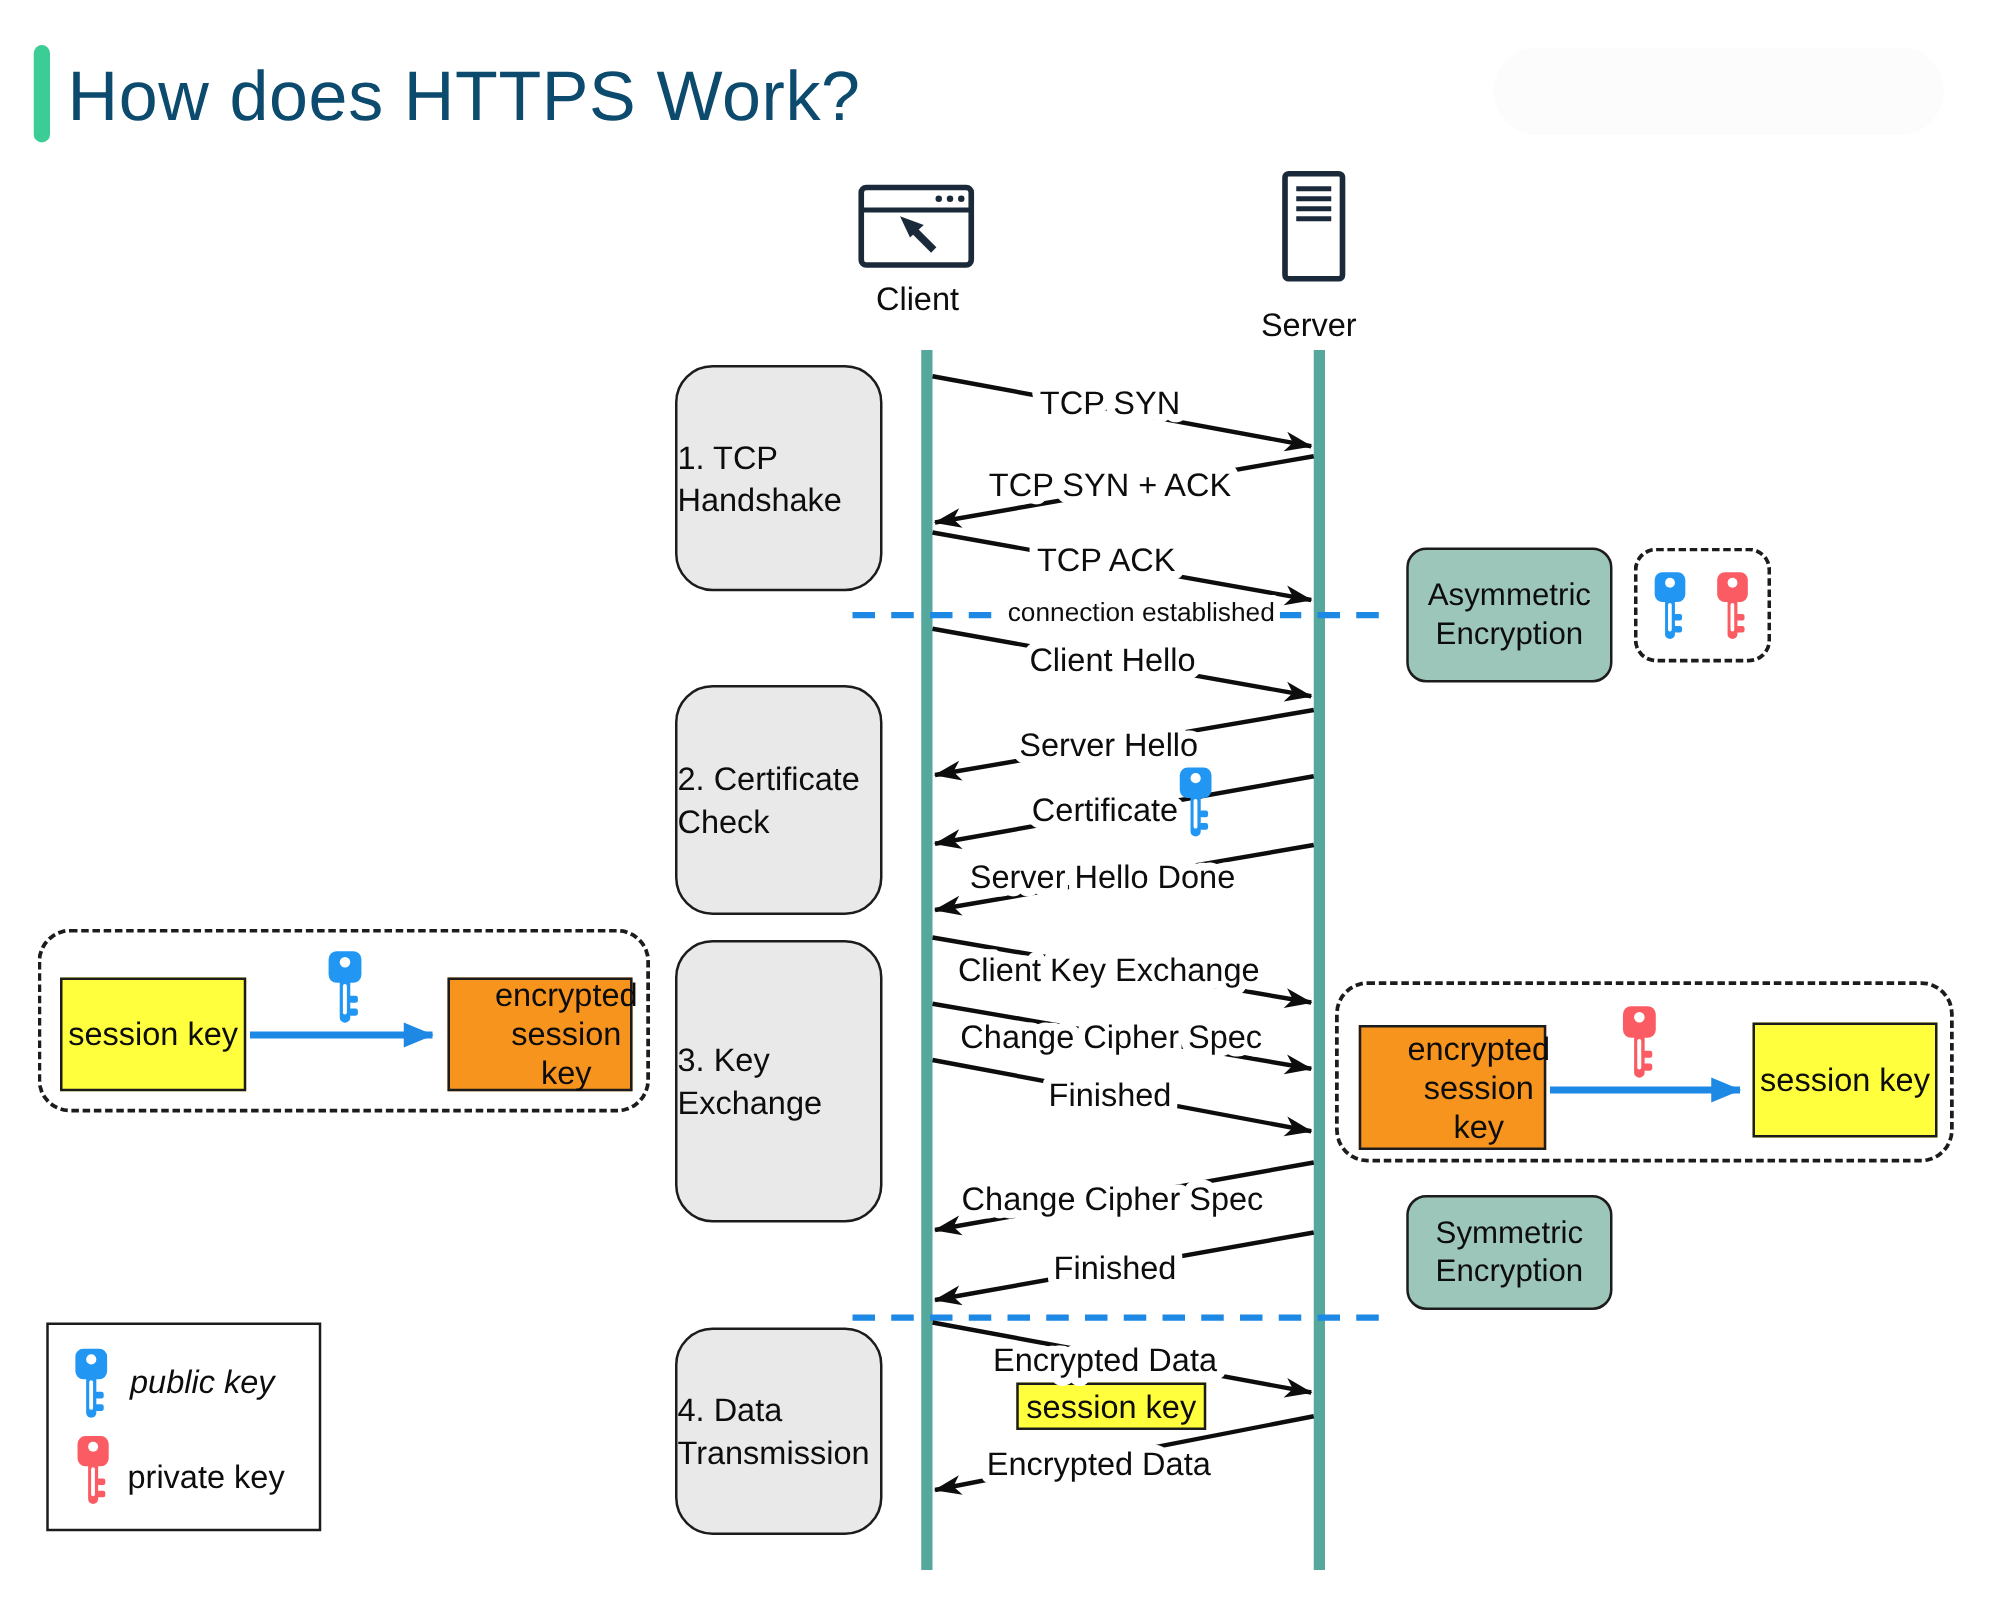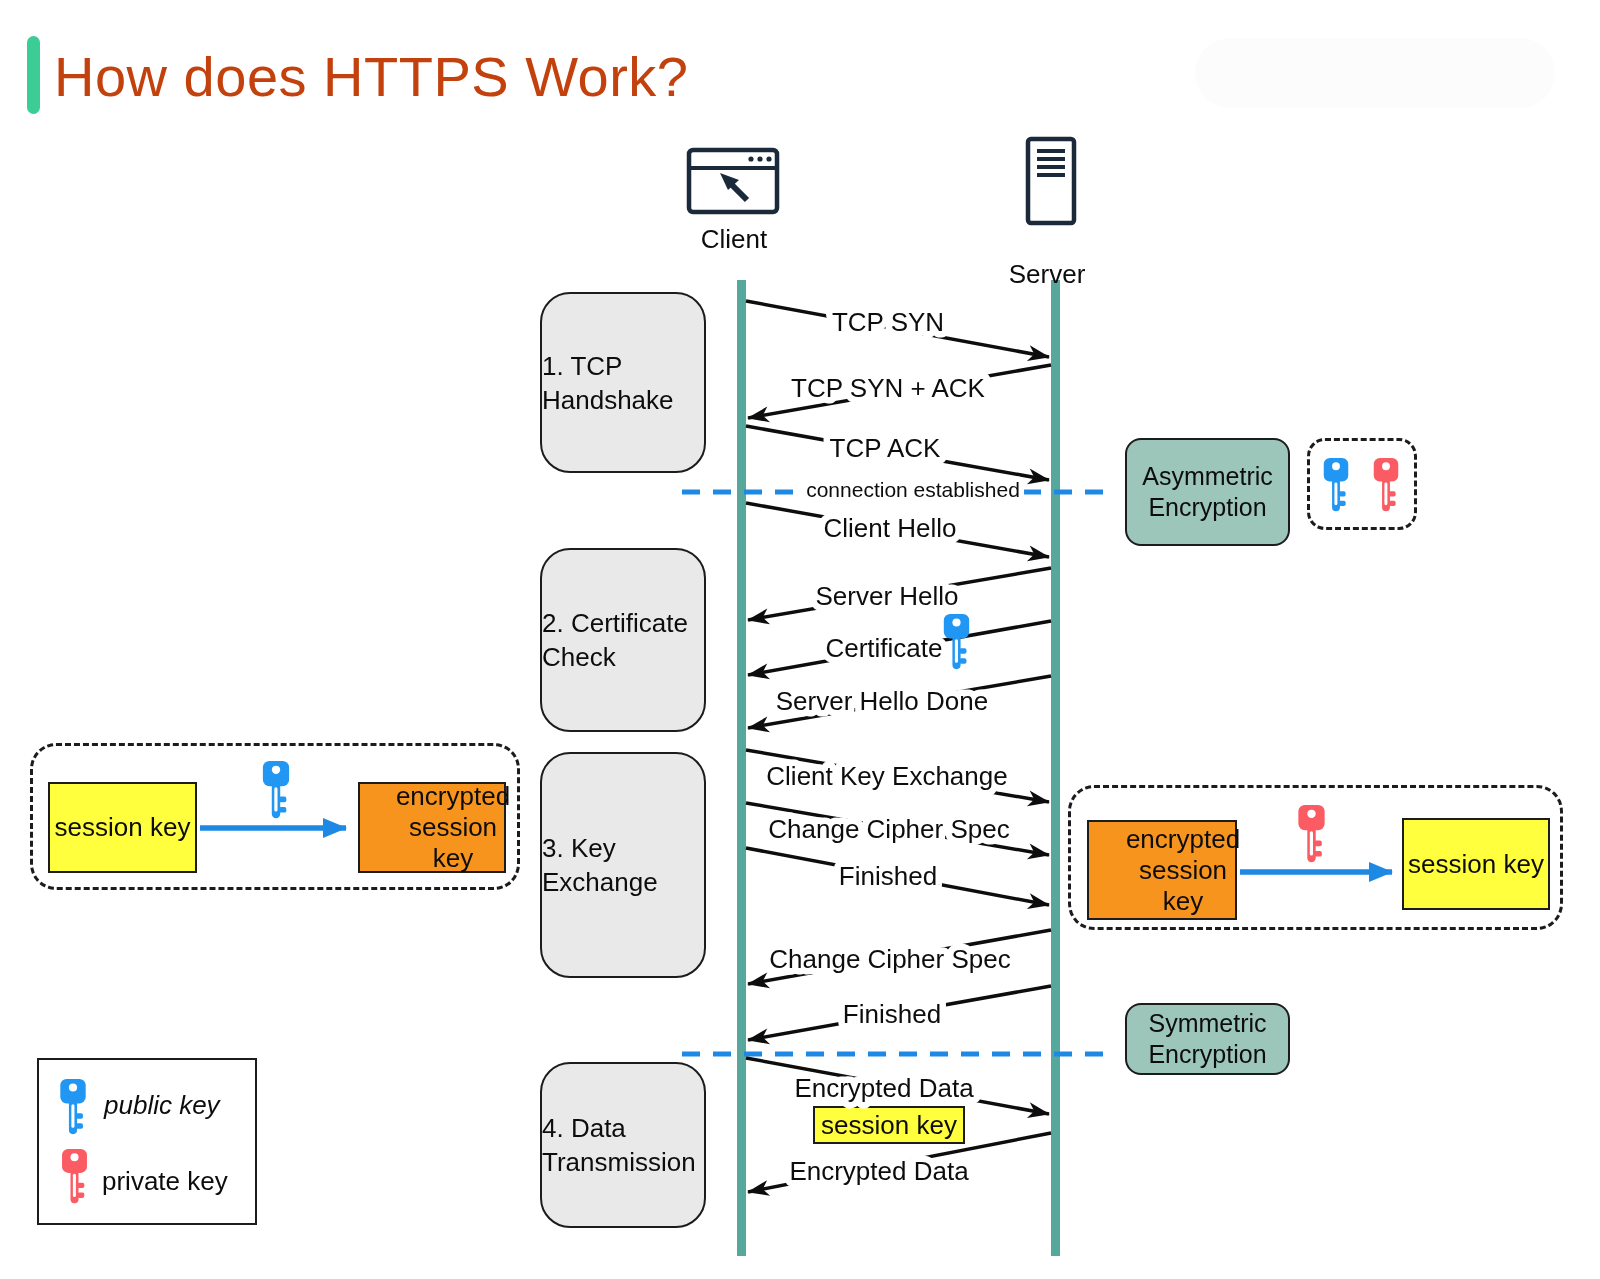--- a/index.html
+++ b/index.html
@@ -3,21 +3,21 @@
 <meta charset="utf-8">
 <style>
   html,body{margin:0;padding:0;background:#fff;}
   .stage{position:relative;width:1600px;height:1279px;background:#fff;overflow:hidden;
          font-family:"Liberation Sans",sans-serif;color:#0d0d0d;}
   .abs{position:absolute;}
 
   
   .accent-bar{left:27px;top:36px;width:13px;height:78px;border-radius:8px;background:var(--green-bar);}
   .page-title{left:54px;top:40px;height:72px;display:flex;align-items:center;
-              font-size:56px;font-weight:500;letter-spacing:.5px;color:#c2410c;}
+              font-size:56px;font-weight:500;letter-spacing:.5px;color:#0c4a6e;}
   .watermark{left:1195px;top:38px;width:360px;height:70px;border-radius:36px;background:#fcfcfc;}
 
   
   .lifeline{width:9px;top:280px;height:976px;background:var(--lifeline);}
   .lifeline.client{left:737px;}
   .lifeline.server{left:1051px;}
 
   
   .actor-label{font-size:26px;transform:translateX(-50%);white-space:nowrap;}
 
@@ -71,21 +71,21 @@
 
   <div class="abs watermark"></div>
 
   <div class="abs accent-bar"></div>
   <div class="abs page-title">How does HTTPS Work?</div>
 
   <div class="abs lifeline client"></div>
   <div class="abs lifeline server"></div>
 
   <div class="abs actor-label" style="left:734px;top:224px;">Client</div>
-  <div class="abs actor-label" style="left:1047px;top:245px;margin-top:14px;">Server</div>
+  <div class="abs actor-label" style="left:1047px;top:245px;">Server</div>
 
   <div class="abs phase" style="top:292px;height:181px;">
     <span>1. TCP</span>
     <span>Handshake</span>
   </div>
   <div class="abs phase" style="top:548px;height:184px;">
     <span>2. Certificate</span>
     <span>Check</span>
   </div>
   <div class="abs phase" style="top:752px;height:226px;">
@@ -94,21 +94,21 @@
   </div>
   <div class="abs phase" style="top:1062px;height:166px;">
     <span>4. Data</span>
     <span>Transmission</span>
   </div>
 
   <div class="abs tealbox" style="top:438px;height:108px;">
     <span>Asymmetric</span>
     <span>Encryption</span>
   </div>
-  <div class="abs tealbox" style="top:1003px;height:72px;text-align:center;">
+  <div class="abs tealbox" style="top:956px;height:92px;text-align:center;">
     <span>Symmetric</span>
     <span>Encryption</span>
   </div>
 
   <div class="abs dashed-panel" style="left:1307px;top:438px;width:110px;height:92px;border-radius:18px;"></div>
 
   <div class="abs dashed-panel" style="left:30px;top:743px;width:490px;height:147px;"></div>
   <div class="abs valuebox yellow" style="left:48px;top:782px;width:149px;height:91px;">
     <span>session key</span>
   </div>

